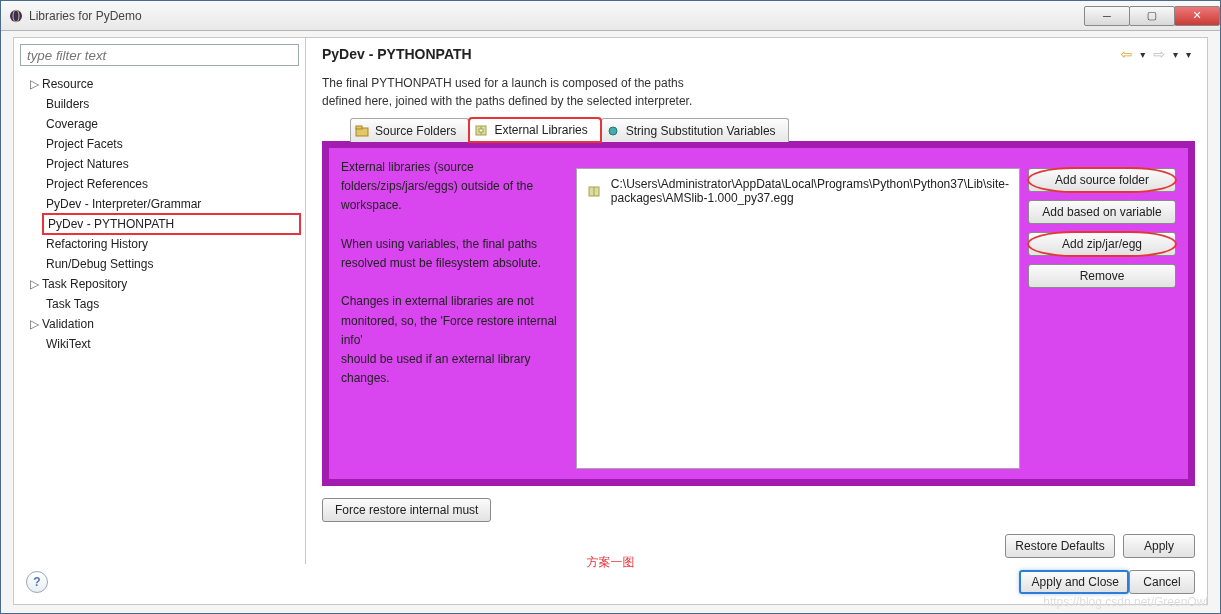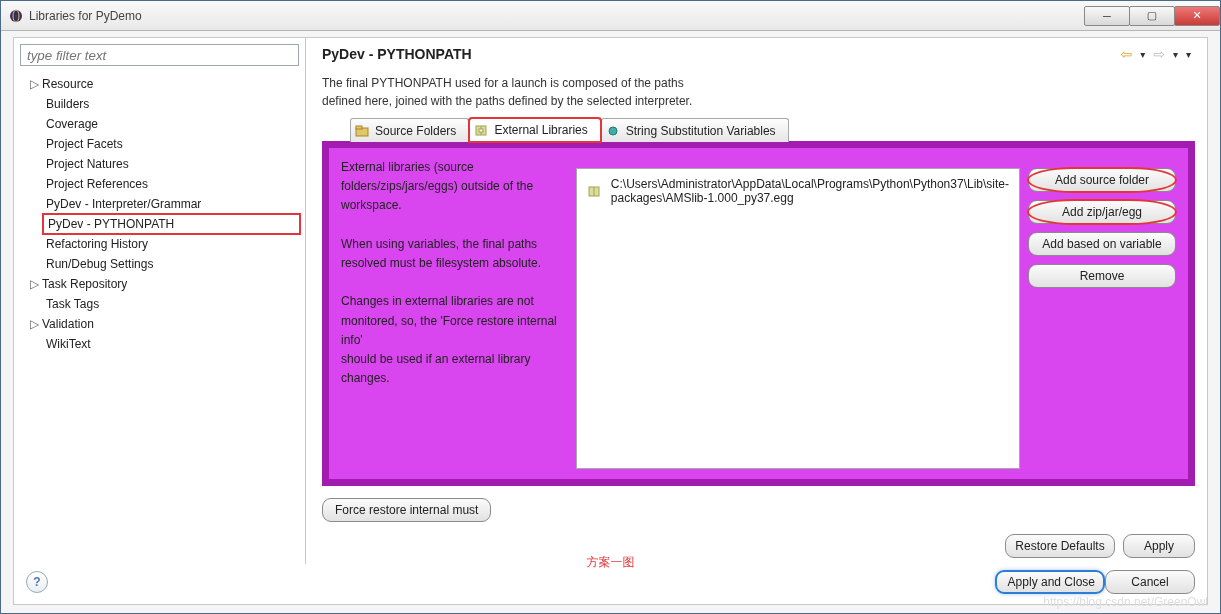--- a/index.html
+++ b/index.html
@@ -158,21 +158,21 @@
     gap: 10px;
     padding: 2px 4px;
     color: #222;
     font-size: 12px;
   }
   .side-btns { display: flex; flex-direction: column; gap: 8px; width: 148px;}
   .btn {
     height: 24px;
     border: 1px solid #8a8a8a;
     background: linear-gradient(#fbfbfb,#e2e2e2);
-    border-radius: 9px;
+    border-radius: 3px;
     display: flex; align-items: center; justify-content: center;
     color: #222;
     font-size: 12px;
     padding: 0 8px;
   }
   .btn.oval { position: relative; }
   .btn.oval::after {
     content:"";
     position:absolute;
     inset:-2px -2px;
@@ -357,25 +357,25 @@
                       <line x1="7" y1="3" x2="7" y2="12" stroke="#a2a24a"></line>
                     </svg>
                   </span>
                 <span>C:\Users\Administrator\AppData\Local\Programs\Python\Python37\Lib\site-packages\AMSlib-1.000_py37.egg</span>
               </div>
             </div>
             <div class="side-btns">
               <div class="btn oval">
                   <span>Add source folder</span>
                 </div>
+              <div class="btn">
+                  <span>Add based on variable</span>
+                </div>
               <div class="btn oval">
                   <span>Add zip/jar/egg</span>
-                </div>
-              <div class="btn">
-                  <span>Add based on variable</span>
                 </div>
               <div class="btn">
                   <span>Remove</span>
                 </div>
             </div>
           </div>
         </div>
 
         <div class="force-row">
           <div class="btn" style="width:auto; display:inline-flex; padding:0 12px;">
@@ -393,21 +393,21 @@
         </div>
       </div>
     </div>
 
     <div class="dialog-buttons">
       <div class="help-circle">?</div>
       <div class="spacer"></div>
       <div class="btn primary" style="width:110px;justify-content:flex-end;">
           <span>Apply and Close</span>
         </div>
-      <div class="btn" style="width:90px;">
+      <div class="btn" style="width:66px;">
           <span>Cancel</span>
         </div>
     </div>
   </div>
 
   <div class="caption">方案一图</div>
   <div class="watermark">https://blog.csdn.net/GreenOwl</div>
 </div>
 
 </body></html>

